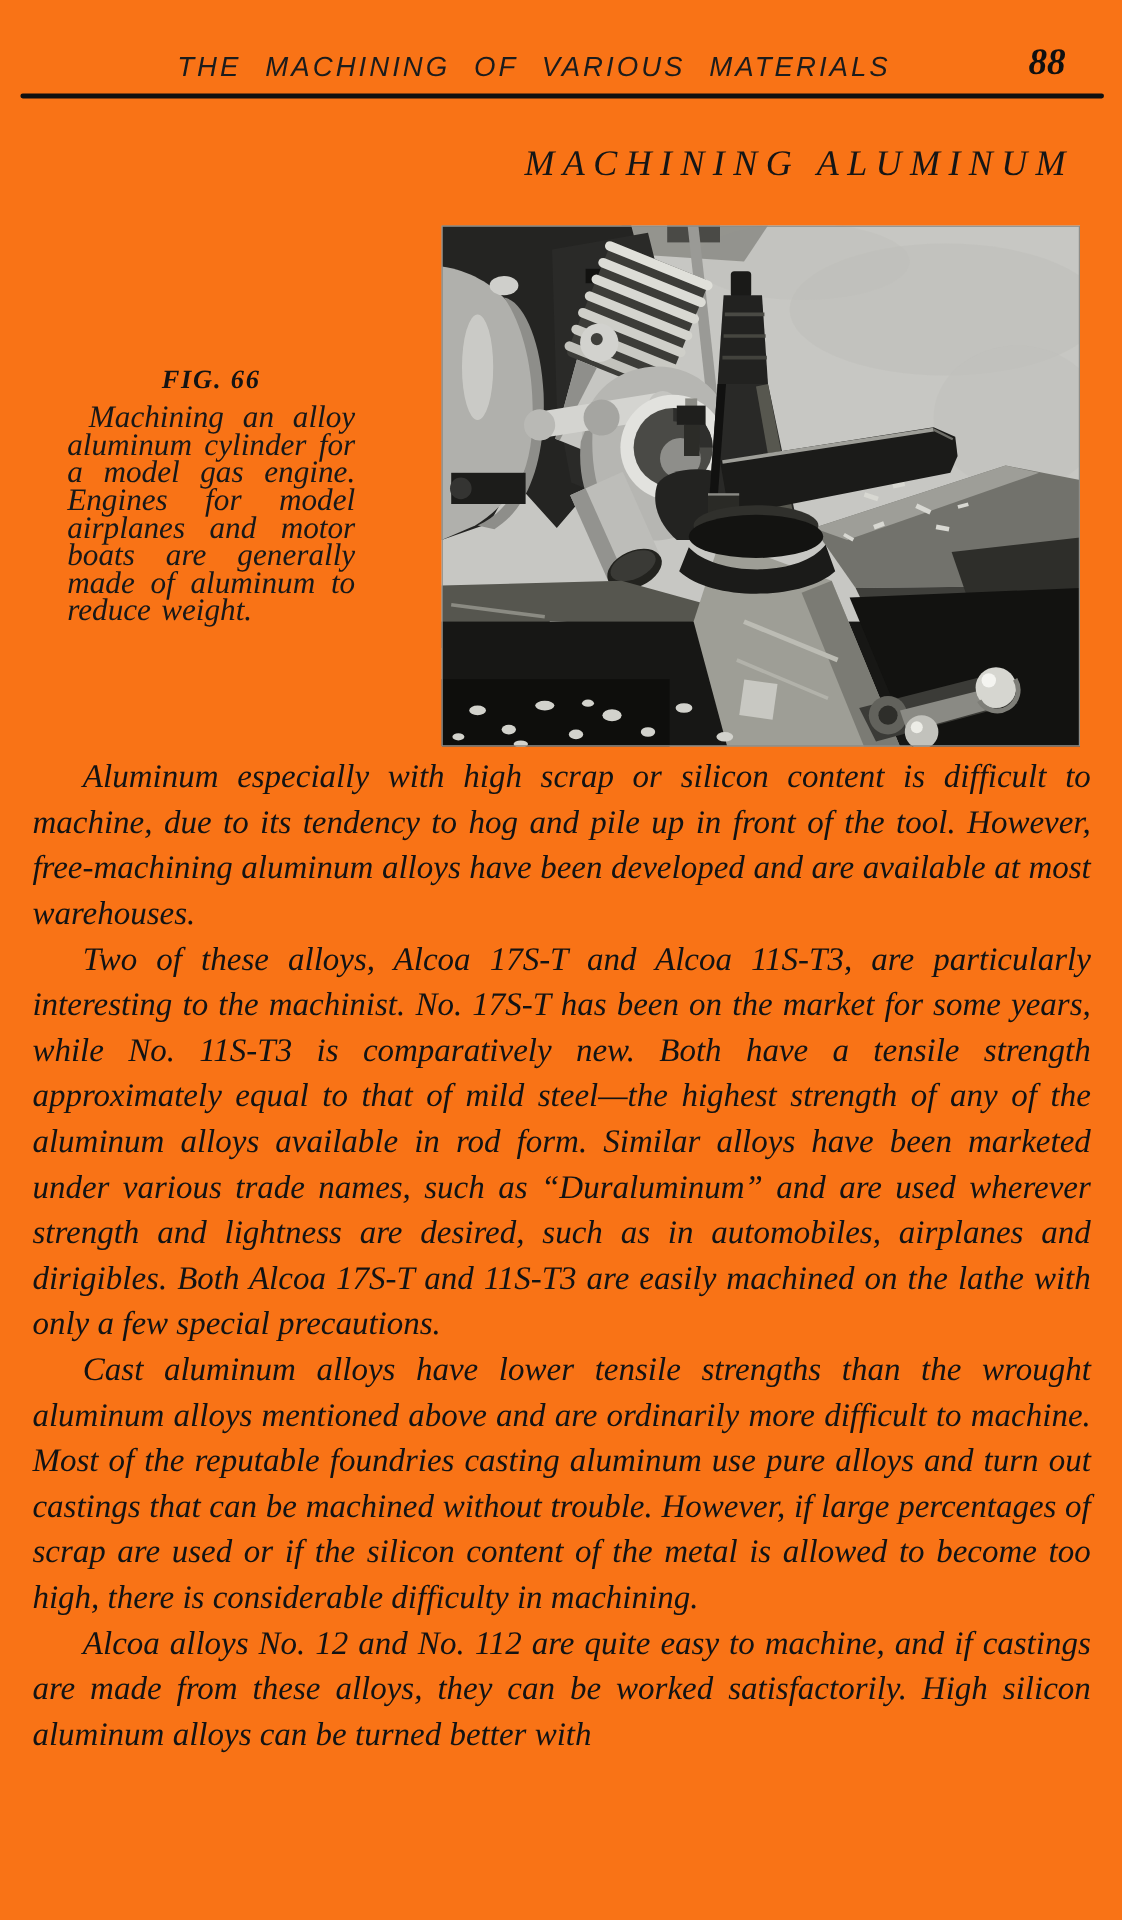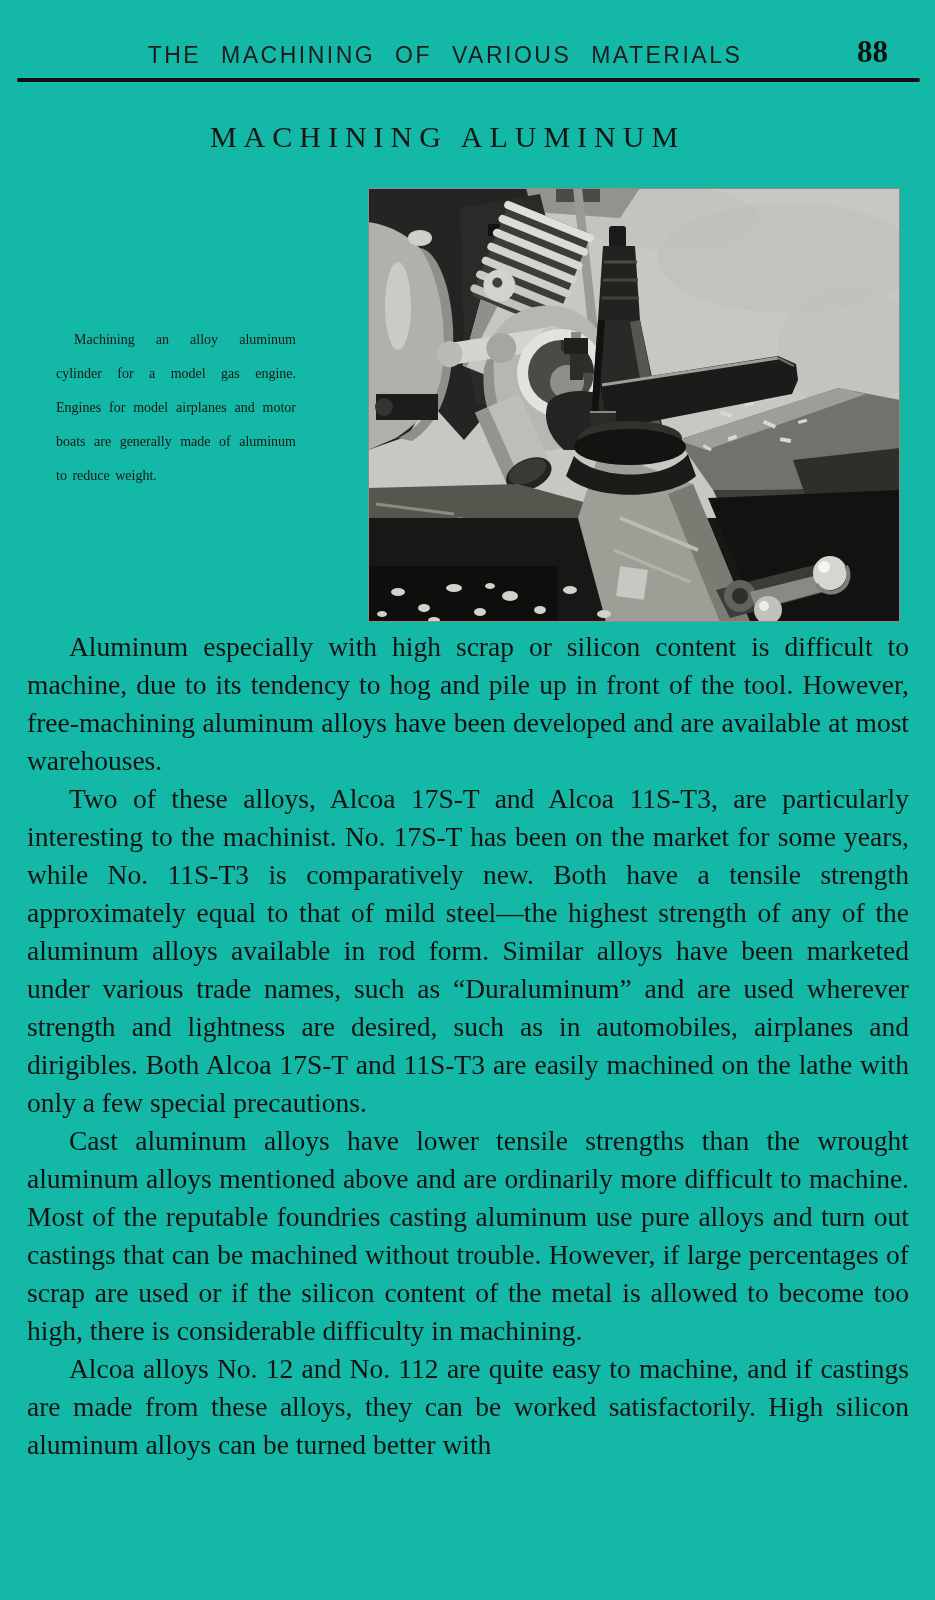--- a/index.html
+++ b/index.html
@@ -4,21 +4,21 @@
 <style>
   html,body{margin:0;padding:0;}
   body{
     width:935px;height:1600px;
     background:#ffffff;
     font-family:"Liberation Serif", serif;
     color:#131313;
     position:relative;
     overflow:hidden;
   }
-  .page{position:absolute;inset:0;background:#14b8a6;}
+  .page{position:absolute;inset:0;background:#f97316;font-style:italic;}
 
   
   .head-title{
     position:absolute;top:42px;left:105px;width:680px;
     text-align:center;
     font-family:"Liberation Sans", sans-serif;
     font-weight:500;font-size:23px;
     letter-spacing:2.5px;word-spacing:11px;
     color:#1c1c1c;white-space:nowrap;
   }
@@ -28,35 +28,35 @@
     font-weight:bold;font-size:31px;color:#101010;
   }
   .head-rule{
     position:absolute;top:78px;left:17px;width:903px;height:4px;
     background:#101010;border-radius:2px;
   }
 
   
   .section-title{
     position:absolute;top:120px;left:0;width:895px;margin:0;
-    text-align:center;
+    text-align:right;
     font-family:"Liberation Serif", serif;
     font-weight:400;font-size:30px;letter-spacing:7px;
     color:#161616;white-space:nowrap;
   }
 
   
   .fig-caption{position:absolute;left:56px;top:303px;width:240px;}
   .fig-label{
     text-align:center;font-weight:bold;font-size:22px;
     letter-spacing:1.5px;color:#141414;
   }
   .fig-text{
-    margin:20px 0 0 0;
-    font-size:14px;line-height:34px;
+    margin:7px 0 0 0;
+    font-size:26px;line-height:23px;
     text-align:justify;text-indent:18px;
     word-spacing:2px;color:#181818;
     hyphens:auto;
   }
 
   
   .photo{
     position:absolute;left:368px;top:188px;width:532px;height:434px;
     margin:0;background:#c7c7c3;
   }
@@ -77,20 +77,21 @@
 
 <div class="page">
 
   <div class="head-title">THE MACHINING OF VARIOUS MATERIALS</div>
   <div class="page-number">88</div>
   <div class="head-rule"></div>
 
   <h1 class="section-title">MACHINING ALUMINUM</h1>
 
   <aside class="fig-caption">
+    <div class="fig-label">FIG. 66</div>
     <p class="fig-text">Machining an alloy aluminum cylinder for a model gas engine. Engines for model airplanes and motor boats are generally made of aluminum to reduce weight.</p>
   </aside>
 
   <figure class="photo">
     <svg viewBox="0 0 532 434" preserveAspectRatio="none">
 
       <rect x="0" y="0" width="532" height="434" fill="#c7c7c3"></rect>
       <ellipse cx="420" cy="70" rx="130" ry="55" fill="#bcbcb8" opacity="0.45"></ellipse>
       <ellipse cx="300" cy="30" rx="90" ry="32" fill="#bebeba" opacity="0.4"></ellipse>
       <ellipse cx="480" cy="160" rx="70" ry="60" fill="#c0c0bc" opacity="0.5"></ellipse>

